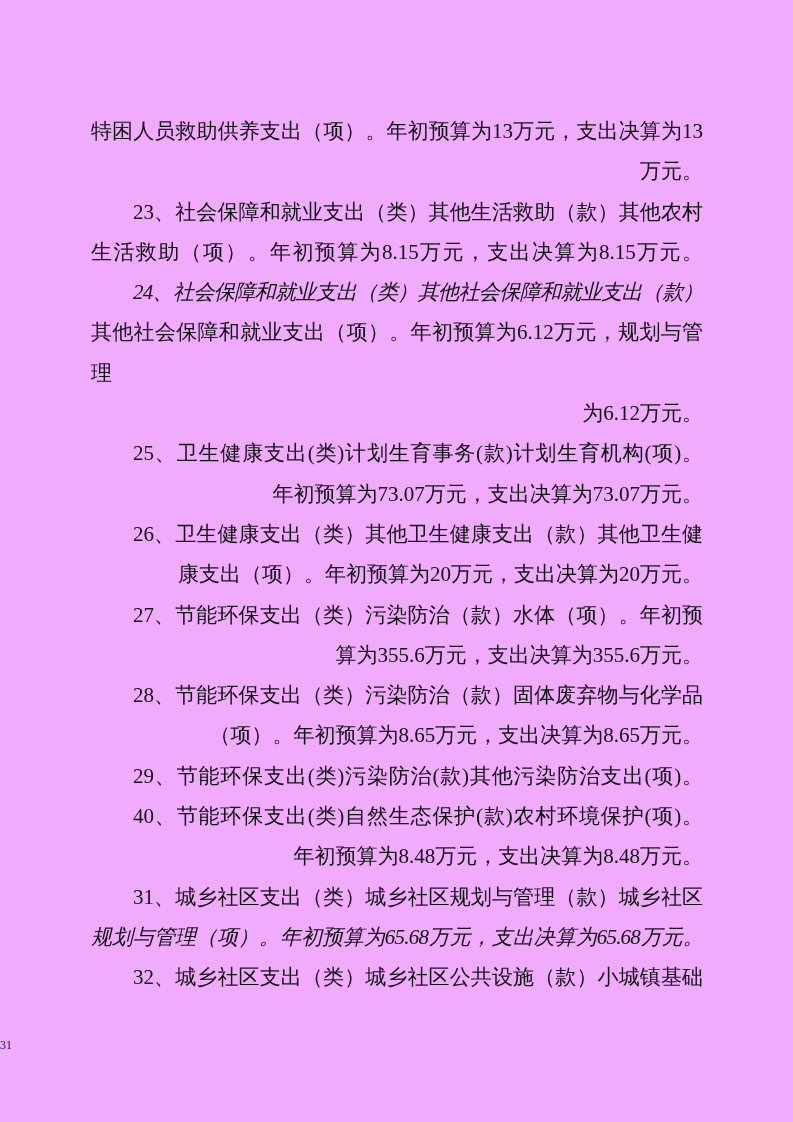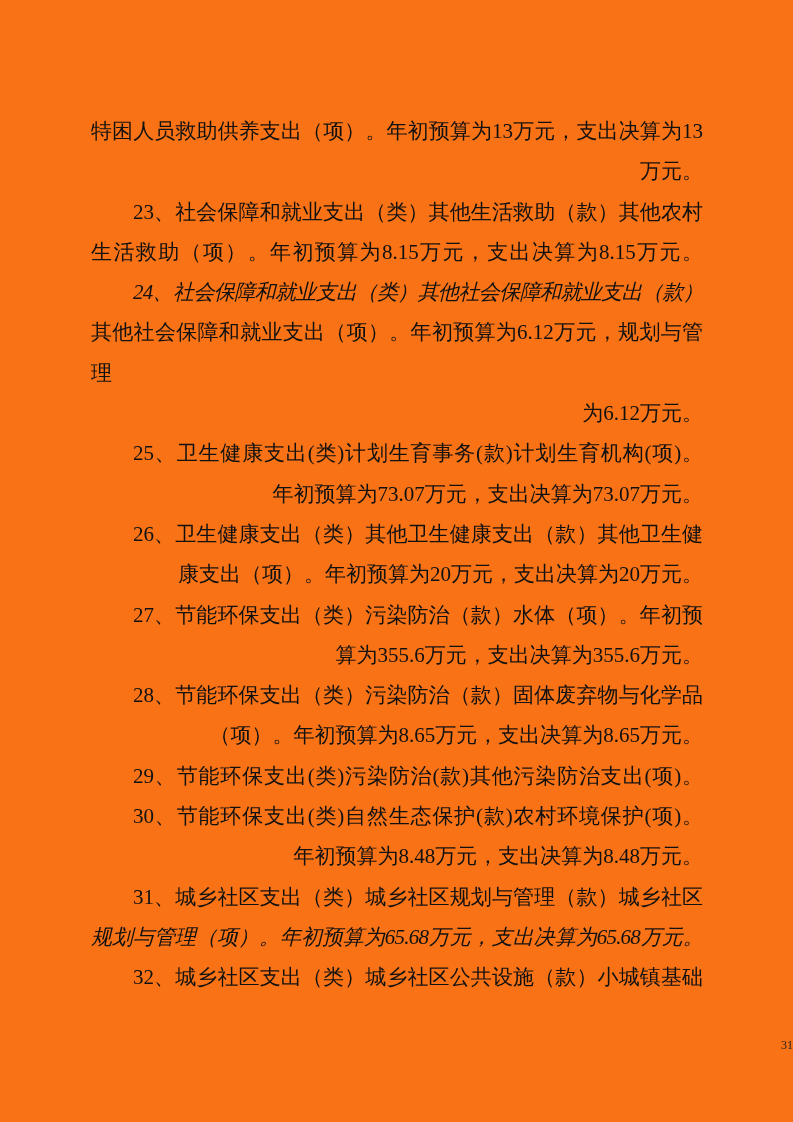--- a/index.html
+++ b/index.html
@@ -4,21 +4,21 @@
 <style>
   html, body {
     margin: 0;
     padding: 0;
     background: #ffffff;
   }
   .page {
     position: relative;
     width: 793px;
     height: 1122px;
-    background: #f97316;
+    background: #f0abfc;
     overflow: hidden;
     font-family: "Liberation Serif", "DejaVu Serif", serif;
     color: #111111;
   }
   .content {
     position: absolute;
     left: 91px;
     top: 111px;
     width: 612px;
     font-size: 21px;
@@ -38,21 +38,21 @@
   }
   .tgt {
     letter-spacing: -0.8px;
     font-style: italic;
   }
   .footer {
     position: absolute;
     left: 0;
     top: 1038px;
     width: 793px;
-    text-align: right;
+    text-align: left;
     font-size: 12px;
     line-height: 14px;
     color: #222222;
   }
 </style>
 </head>
 <body>
 
 <div class="page">
   <div class="content">
@@ -65,21 +65,21 @@
     <div class="ln">为6.12万元。</div>
     <div class="ln ind jst">25、卫生健康支出(类)计划生育事务(款)计划生育机构(项)。</div>
     <div class="ln">年初预算为73.07万元，支出决算为73.07万元。</div>
     <div class="ln ind jst">26、卫生健康支出（类）其他卫生健康支出（款）其他卫生健</div>
     <div class="ln">康支出（项）。年初预算为20万元，支出决算为20万元。</div>
     <div class="ln ind jst">27、节能环保支出（类）污染防治（款）水体（项）。年初预</div>
     <div class="ln">算为355.6万元，支出决算为355.6万元。</div>
     <div class="ln ind jst">28、节能环保支出（类）污染防治（款）固体废弃物与化学品</div>
     <div class="ln">（项）。年初预算为8.65万元，支出决算为8.65万元。</div>
     <div class="ln ind jst">29、节能环保支出(类)污染防治(款)其他污染防治支出(项)。</div>
-    <div class="ln ind jst">30、节能环保支出(类)自然生态保护(款)农村环境保护(项)。</div>
+    <div class="ln ind jst">40、节能环保支出(类)自然生态保护(款)农村环境保护(项)。</div>
     <div class="ln">年初预算为8.48万元，支出决算为8.48万元。</div>
     <div class="ln ind jst">31、城乡社区支出（类）城乡社区规划与管理（款）城乡社区</div>
     <div class="ln jst tgt">规划与管理（项）。年初预算为65.68万元，支出决算为65.68万元。</div>
     <div class="ln ind jst">32、城乡社区支出（类）城乡社区公共设施（款）小城镇基础</div>
   </div>
 
   <div class="footer">31</div>
 </div>
 
 </body></html>

